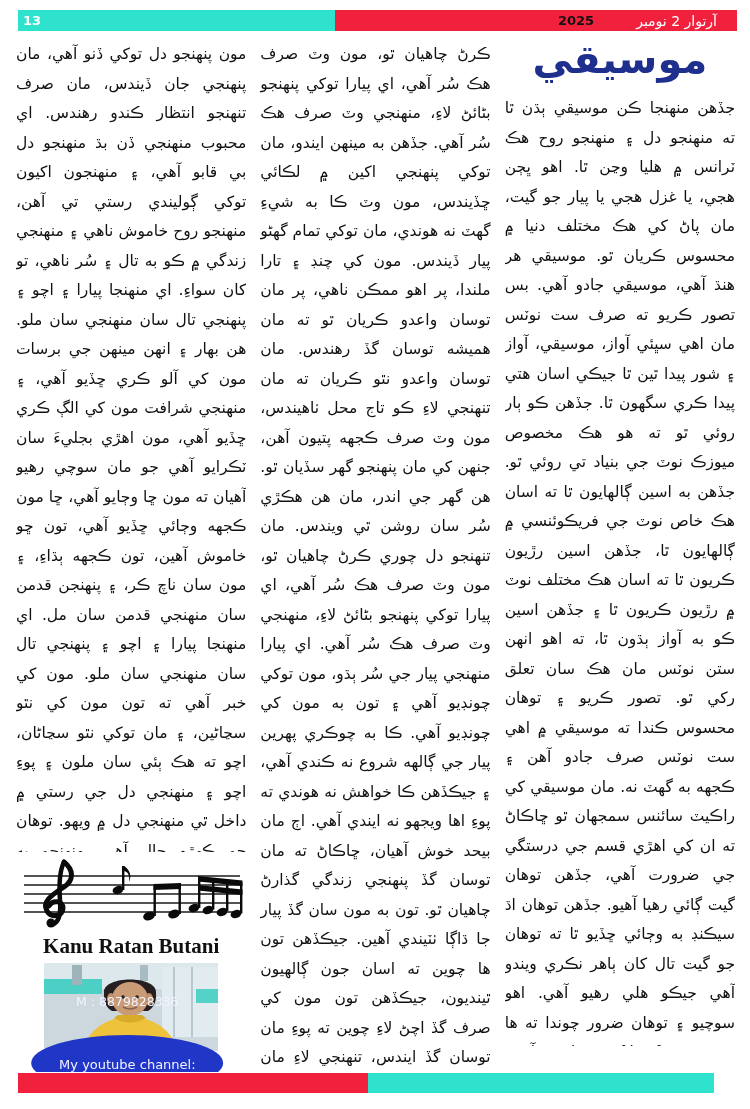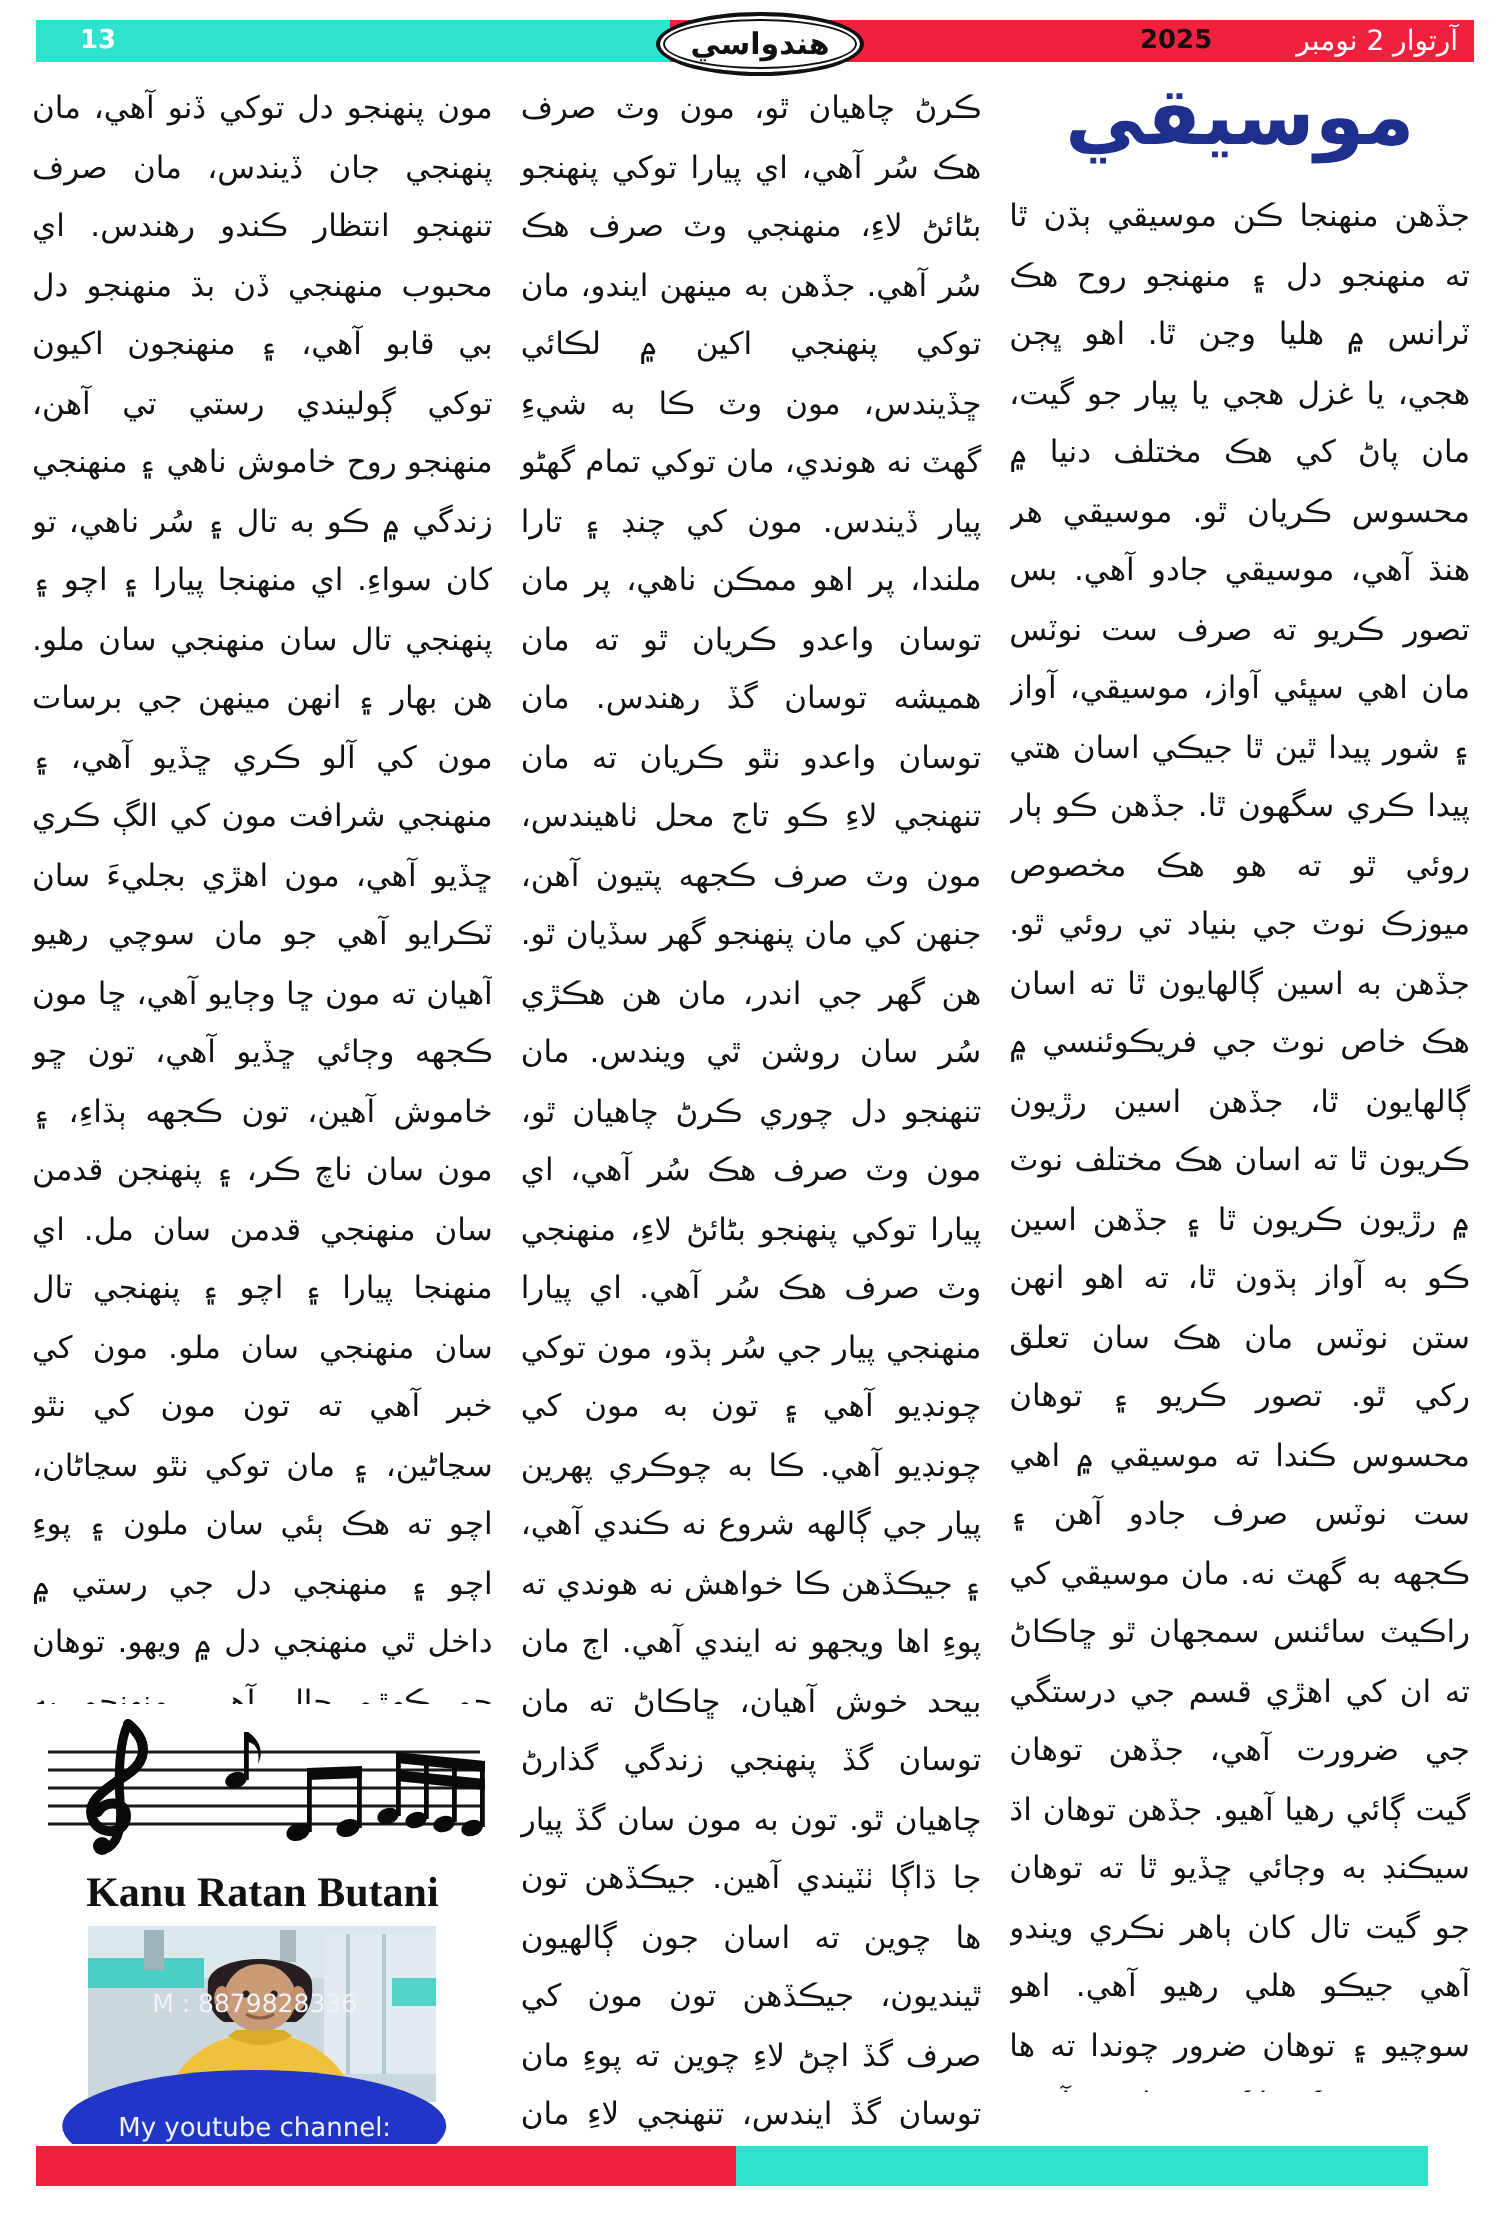--- a/index.html
+++ b/index.html
@@ -1,22 +1,22 @@
 <!DOCTYPE html>
 <html><head>
 <meta charset="utf-8">
 <style>
   html,body{margin:0;padding:0;background:#ffffff;}
   .page{position:relative;width:750px;height:1109px;background:#ffffff;overflow:hidden;
         font-family:"DejaVu Sans",sans-serif;}
   
   .header-bar{position:absolute;left:18px;top:10px;width:719px;height:21px;display:flex;}
   .hb-teal{background:#2fe2cd;width:317px;height:100%;display:flex;align-items:center;}
-  .hb-red{background:#f1203d;flex:1;height:100%;display:flex;align-items:center;justify-content:flex-end;gap:42px;padding-right:8px;box-sizing:border-box;}
-  .page-num{color:#ffffff;font-weight:bold;font-size:13px;padding-left:22px;}
+  .hb-red{background:#f1203d;flex:1;height:100%;display:flex;align-items:center;justify-content:flex-end;gap:42px;padding-right:20px;box-sizing:border-box;}
+  .page-num{color:#ffffff;font-weight:bold;font-size:13px;padding-left:5px;}
   .hdr-year{color:#111;font-weight:bold;font-size:13px;}
   .hdr-date{color:#ffffff;font-weight:normal;font-size:14px;direction:rtl;}
   .masthead-oval{position:absolute;left:310px;top:-4px;width:100px;height:28px;background:#ffffff;
         border:2px solid #111;border-radius:50%;display:flex;align-items:center;justify-content:center;
         box-shadow:inset 0 0 0 1.5px #fff, inset 0 0 0 2.5px #111;}
   .masthead-oval span{font-weight:bold;font-size:15px;color:#111;direction:rtl;}
   
   .content{position:absolute;left:16px;top:34px;width:719px;height:1038px;display:flex;gap:14px;direction:rtl;}
   .col{flex:1 1 0;overflow:hidden;direction:rtl;}
   .article-title{margin:2px 0 12px 0;text-align:center;font-size:40px;font-weight:bold;color:#1f2f8e;}
@@ -47,23 +47,20 @@
 
 <div class="page">
 
   <div class="header-bar">
     <div class="hb-teal">
       <span class="page-num">13</span>
     </div>
     <div class="hb-red">
       <span class="hdr-year">2025</span>
       <span class="hdr-date">آرتوار 2 نومبر</span>
-    </div>
-    <div class="masthead-oval">
-      <span>هندواسي</span>
     </div>
   </div>
 
   <div class="content">
 
     <div class="col col-right">
       <h1 class="article-title">موسيقي</h1>
       <p class="body-text">جڏهن منهنجا ڪن موسيقي ٻڌن ٿا ته منهنجو دل ۽ منهنجو روح هڪ ٽرانس ۾ هليا وڃن ٿا. اهو ڀڄن هجي، يا غزل هجي يا پيار جو گيت، مان پاڻ کي هڪ مختلف دنيا ۾ محسوس ڪريان ٿو. موسيقي هر هنڌ آهي، موسيقي جادو آهي. بس تصور ڪريو ته صرف ست نوٽس مان اهي سڀئي آواز، موسيقي، آواز ۽ شور پيدا ٿين ٿا جيڪي اسان هتي پيدا ڪري سگهون ٿا. جڏهن ڪو ٻار روئي ٿو ته هو هڪ مخصوص ميوزڪ نوٽ جي بنياد تي روئي ٿو. جڏهن به اسين ڳالهايون ٿا ته اسان هڪ خاص نوٽ جي فريڪوئنسي ۾ ڳالهايون ٿا، جڏهن اسين رڙيون ڪريون ٿا ته اسان هڪ مختلف نوٽ ۾ رڙيون ڪريون ٿا ۽ جڏهن اسين ڪو به آواز ٻڌون ٿا، ته اهو انهن ستن نوٽس مان هڪ سان تعلق رکي ٿو. تصور ڪريو ۽ توهان محسوس ڪندا ته موسيقي ۾ اهي ست نوٽس صرف جادو آهن ۽ ڪجهه به گهٽ نه. مان موسيقي کي راڪيٽ سائنس سمجهان ٿو ڇاڪاڻ ته ان کي اهڙي قسم جي درستگي جي ضرورت آهي، جڏهن توهان گيت ڳائي رهيا آهيو. جڏهن توهان اڌ سيڪنڊ به وڄائي ڇڏيو ٿا ته توهان جو گيت تال کان ٻاهر نڪري ويندو آهي جيڪو هلي رهيو آهي. اهو سوچيو ۽ توهان ضرور چوندا ته ها موسيقي هڪ راڪيٽ سائنس آهي. مون وٽ جيڪا شهرت ناهي، پئسا مون وٽ ناهن، مون وٽ ڪجهه به ناهي، مون وٽ صرف هڪ شيءِ آهي جيڪا تون ٻڌ اي منهنجا پيارا محبوب. مان تنهنجو دل چوري</p>
     </div>
 

